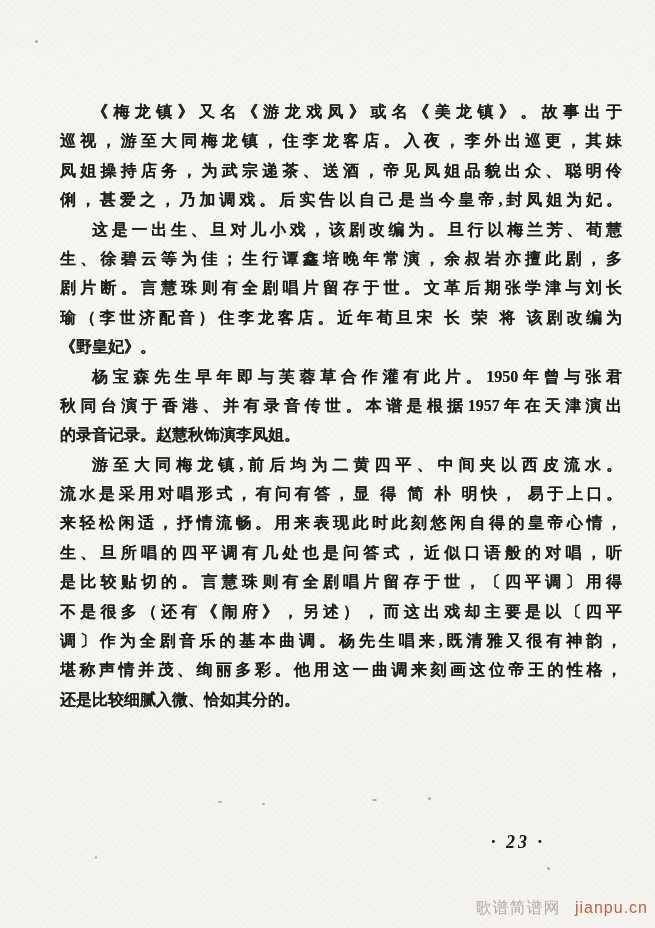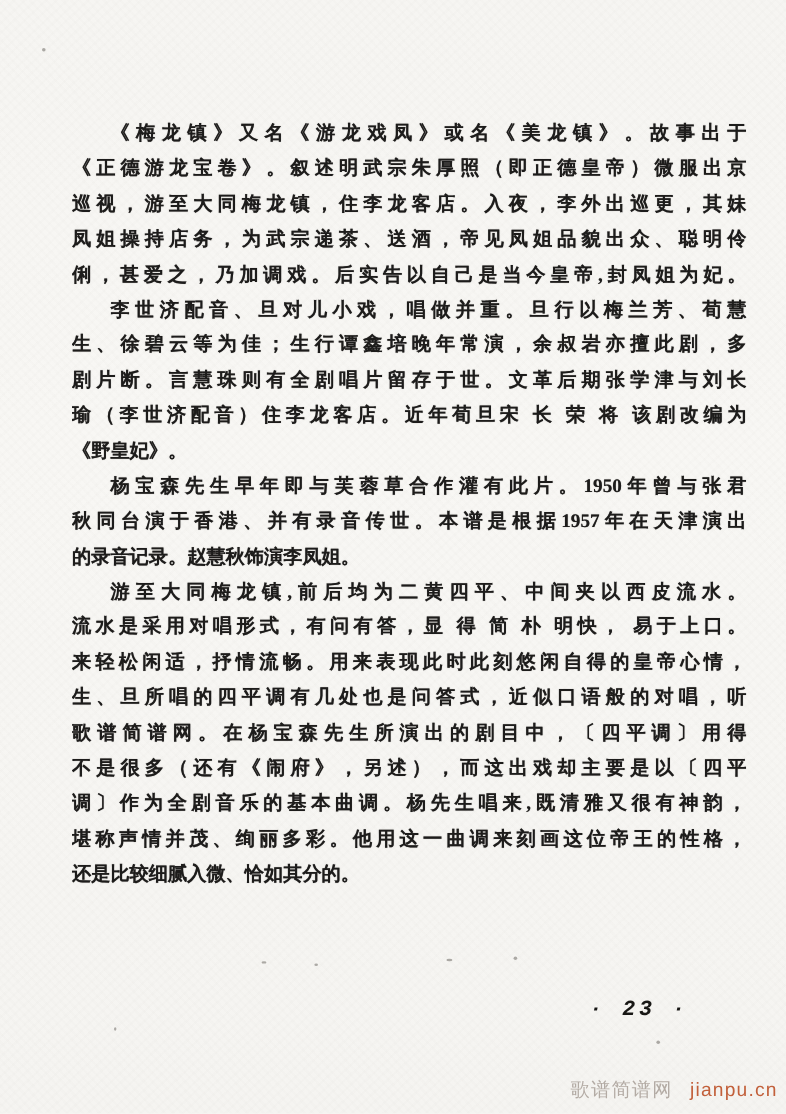--- a/index.html
+++ b/index.html
@@ -46,21 +46,21 @@
   }
   .page-number {
     position: absolute;
     left: 491px;
     top: 832px;
     font-size: 18px;
     font-weight: 700;
     font-style: italic;
     letter-spacing: 3px;
     color: #181715;
-    font-family: Liberation Mono, monospace;
+    font-family: Liberation Serif, serif;
     text-align: right;
   }
   .watermark {
     position: absolute;
     right: 7px;
     bottom: 9px;
     font-size: 16px;
     letter-spacing: 1px;
     white-space: nowrap;
     font-family: "Liberation Sans", sans-serif;
@@ -76,46 +76,45 @@
 </style>
 </head>
 <body>
 
 <div class="scan-page">
 
   <div class="text-block">
 
     <div class="para">
       <div class="line indent">《梅龙镇》又名《游龙戏凤》或名《美龙镇》。故事出于</div>
-      <div class="line">《正德游龙宝卷》。叙述明武宗朱厚照（即正德皇帝）微服出京</div>
       <div class="line">巡视，游至大同梅龙镇，住李龙客店。入夜，李外出巡更，其妹</div>
       <div class="line">凤姐操持店务，为武宗递茶、送酒，帝见凤姐品貌出众、聪明伶</div>
       <div class="line">俐，甚爱之，乃加调戏。后实告以自己是当今皇帝,封凤姐为妃。</div>
     </div>
 
     <div class="para">
-      <div class="line indent">李世济配音、旦对儿小戏，唱做并重。旦行以梅兰芳、荀慧</div>
+      <div class="line indent">这是一出生、旦对儿小戏，该剧改编为。旦行以梅兰芳、荀慧</div>
       <div class="line">生、徐碧云等为佳；生行谭鑫培晚年常演，余叔岩亦擅此剧，多</div>
       <div class="line">剧片断。言慧珠则有全剧唱片留存于世。文革后期张学津与刘长</div>
       <div class="line">瑜（李世济配音）住李龙客店。近年荀旦宋 长 荣 将 该剧改编为</div>
       <div class="line short">《野皇妃》。</div>
     </div>
 
     <div class="para">
       <div class="line indent">杨宝森先生早年即与芙蓉草合作灌有此片。1950年曾与张君</div>
       <div class="line">秋同台演于香港、并有录音传世。本谱是根据1957年在天津演出</div>
       <div class="line short">的录音记录。赵慧秋饰演李凤姐。</div>
     </div>
 
     <div class="para">
       <div class="line indent">游至大同梅龙镇,前后均为二黄四平、中间夹以西皮流水。</div>
       <div class="line">流水是采用对唱形式，有问有答，显 得 简 朴 明快， 易于上口。</div>
       <div class="line">来轻松闲适，抒情流畅。用来表现此时此刻悠闲自得的皇帝心情，</div>
       <div class="line">生、旦所唱的四平调有几处也是问答式，近似口语般的对唱，听</div>
-      <div class="line">歌谱简谱网。在杨宝森先生所演出的剧目中，〔四平调〕用得</div>
+      <div class="line">是比较贴切的。言慧珠则有全剧唱片留存于世，〔四平调〕用得</div>
       <div class="line">不是很多（还有《闹府》，另述），而这出戏却主要是以〔四平</div>
       <div class="line">调〕作为全剧音乐的基本曲调。杨先生唱来,既清雅又很有神韵，</div>
       <div class="line">堪称声情并茂、绚丽多彩。他用这一曲调来刻画这位帝王的性格，</div>
       <div class="line short">还是比较细腻入微、恰如其分的。</div>
     </div>
 
   </div>
 
   <div class="page-number">· 23 ·</div>
 

